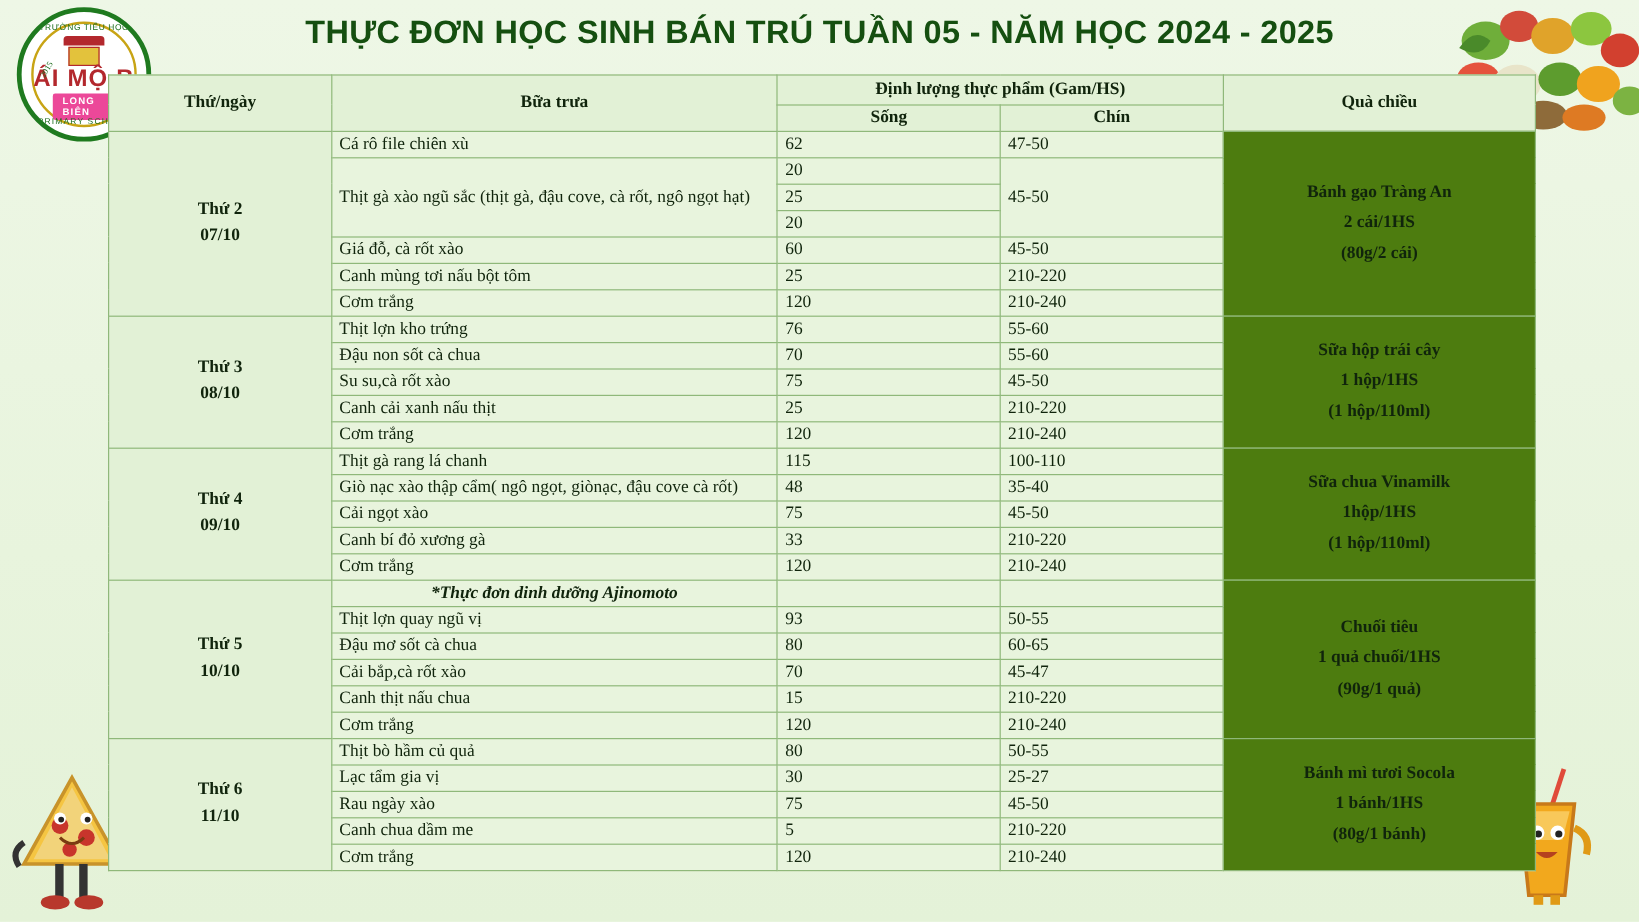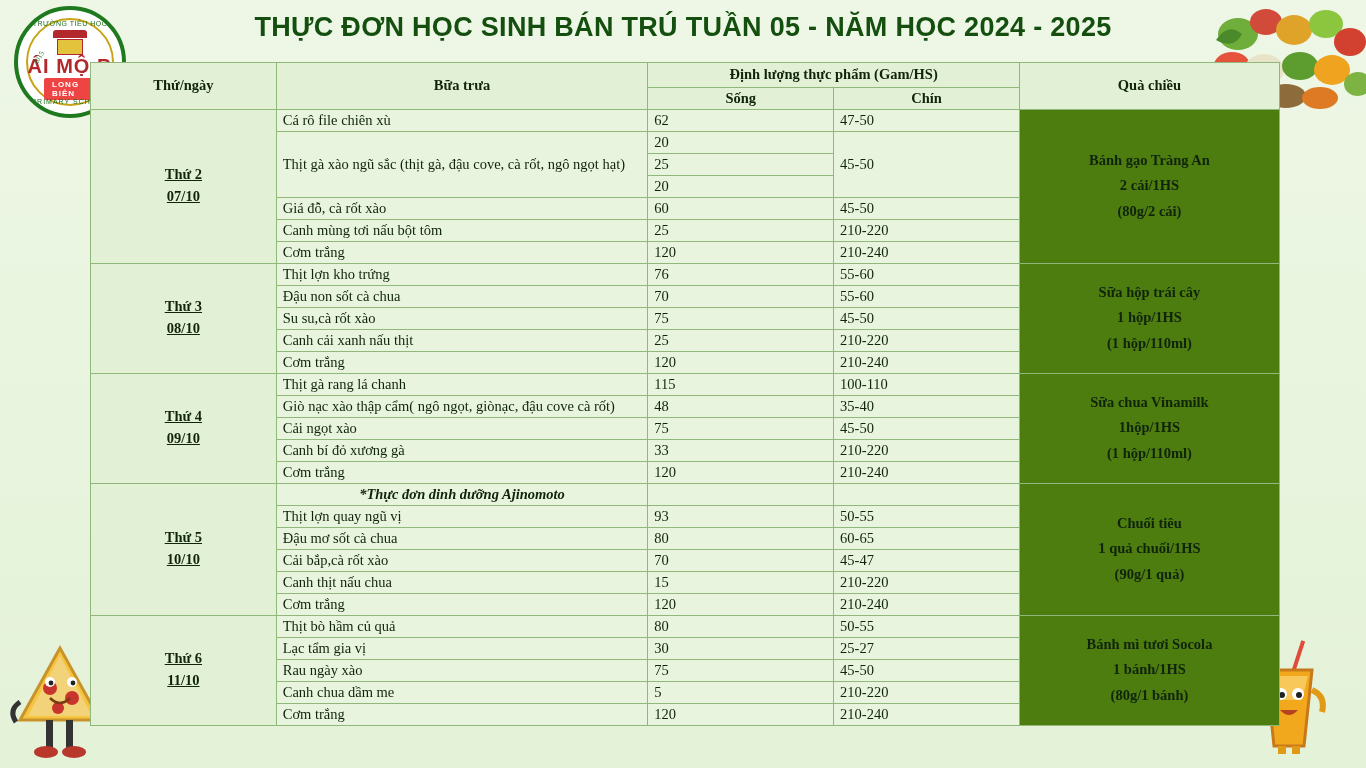--- a/index.html
+++ b/index.html
@@ -112,21 +112,21 @@
     font-weight: bold;
     font-size: 20px;
     color: #b3282d;
     letter-spacing: 1px;
   }
   .logo-sub {
     position: absolute;
     top: 68px;
     left: 50%;
     transform: translateX(-50%);
-    background: #ef4444;
+    background: #ec4899;
     color: #fff;
     font-family: "Liberation Sans", sans-serif;
     font-size: 8px;
     font-weight: bold;
     letter-spacing: 1px;
     padding: 2px 8px;
     border-radius: 2px;
   }
   .logo-bottom {
     position: absolute;
@@ -194,21 +194,20 @@
   table.menu th {
     font-weight: bold;
     text-align: center;
     background: #e2f1d6;
   }
   td.day {
     text-align: center;
     font-weight: bold;
     background: #e2f1d6;
     line-height: 1.5;
-    text-decoration: underline;
   }
   td.dish { text-align: left; }
   td.num { text-align: left; }
   td.snack {
     text-align: center;
     font-weight: bold;
     line-height: 1.75;
     background: #4d7c0f;
   }
   td.note {

